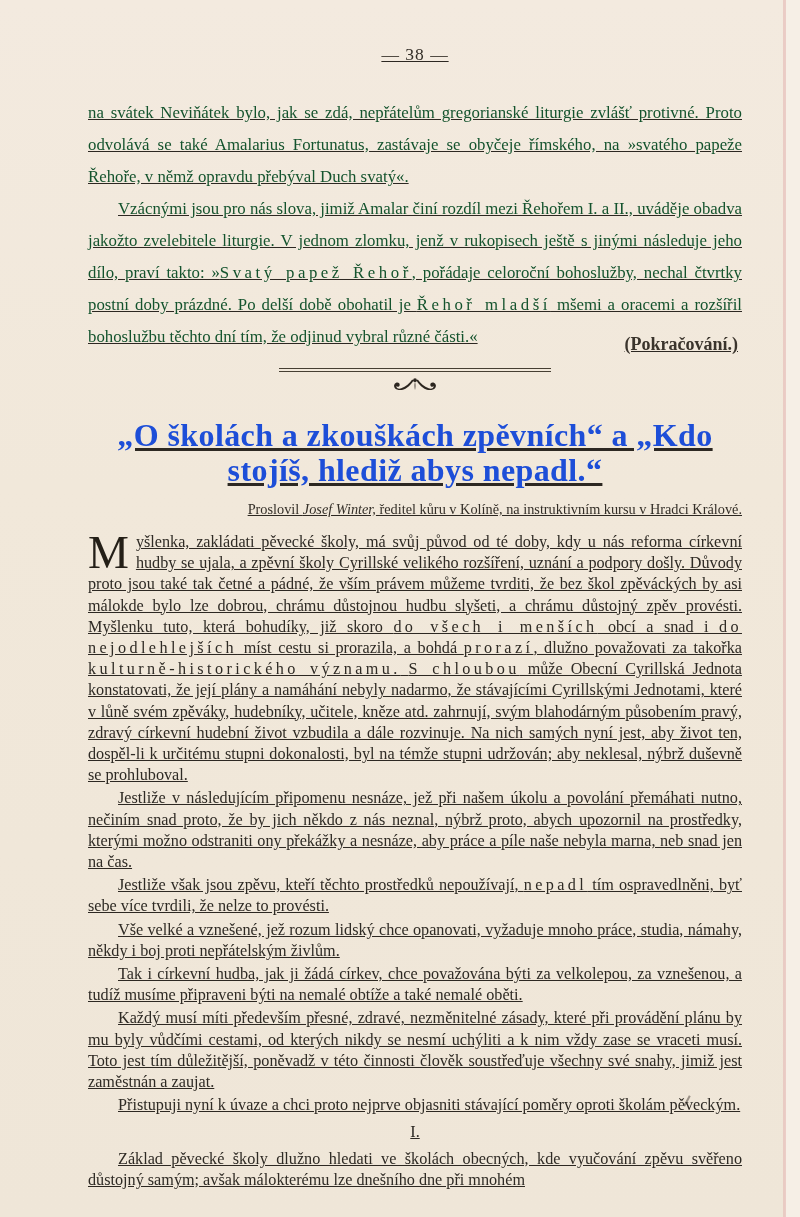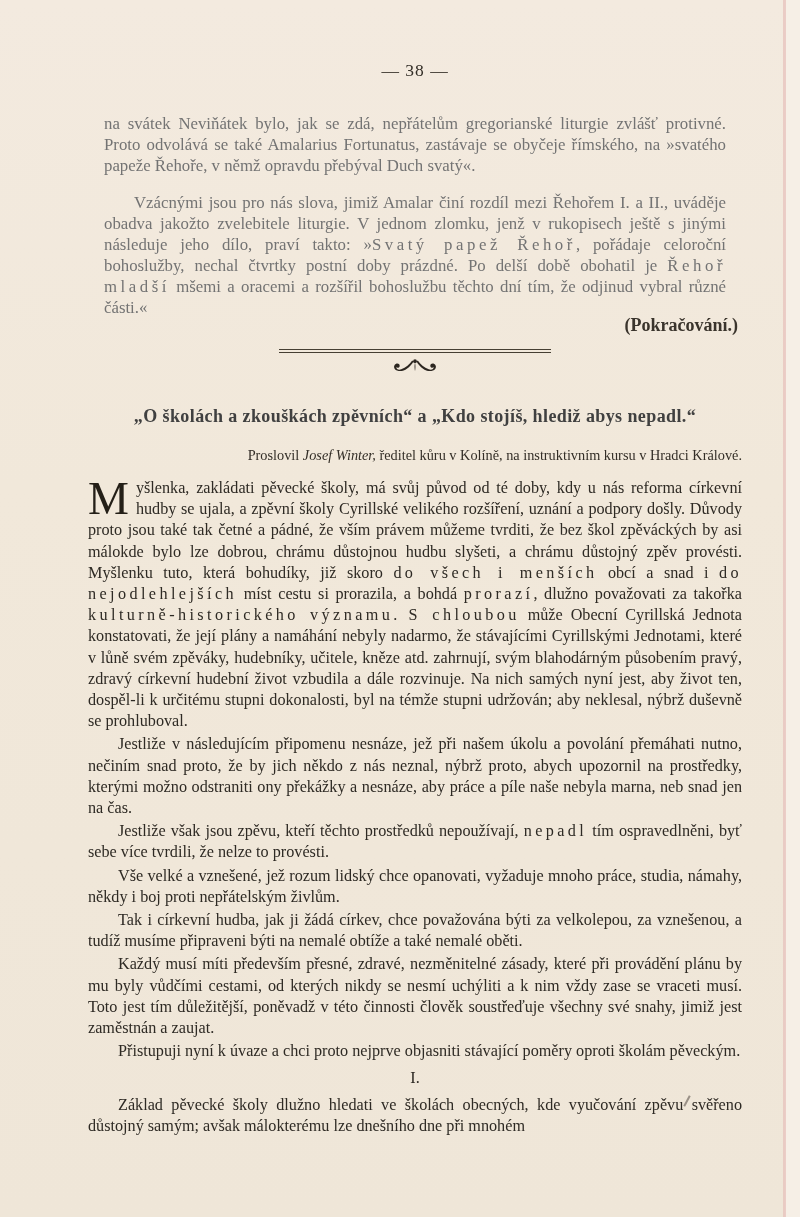--- a/index.html
+++ b/index.html
@@ -7,41 +7,41 @@
     width:800px;height:1217px;position:relative;overflow:hidden;
     background:linear-gradient(180deg,#f3eadf 0%,#f1e8da 40%,#efe6d8 100%);
     font-family:"Liberation Serif","DejaVu Serif",serif;
     color:#2d2822;
     -webkit-font-smoothing:antialiased;
   }
   .page-edge-strip{position:absolute;top:0;right:0;width:15px;height:1217px;background:#f6efe6;}
   .page-edge-line{position:absolute;top:0;left:783px;width:3px;height:1217px;background:#e7c2bc;opacity:.75;}
   .scan-artifact{position:absolute;left:686px;top:1095px;width:2px;height:12px;background:#6b635a;transform:rotate(28deg);opacity:.65;}
 
-  .content{position:absolute;left:88px;top:16px;width:654px;}
+  .content{position:absolute;left:88px;top:0;width:654px;text-decoration:underline;}
 
   .page-number{margin-top:44px;text-align:center;font-size:17.5px;letter-spacing:1px;color:#332e27;}
 
   .prev-article{margin-top:32px;}
   .prev-article p{
-    margin:16px;font-size:16.8px;line-height:21px;text-align:justify;color:#737373;
+    margin:0;font-size:16.8px;line-height:32px;text-align:justify;color:#14532d;
   }
   .prev-article p.indent{text-indent:30px;}
   .continuation-note{
     text-align:right;font-size:18px;font-weight:bold;color:#3a342c;
     margin-top:-19px;padding-right:4px;
   }
 
   .divider{margin:13px auto 0;width:272px;}
   .divider-rules{height:2px;border-top:1.4px solid #463f33;border-bottom:1px solid #463f33;}
   .fleuron{display:block;margin:5px auto 0;}
 
   .article-title{
     margin:24px auto 0;max-width:645px;text-align:center;
-    font-size:18px;line-height:35px;font-weight:bold;color:#404040;
+    font-size:32px;line-height:35px;font-weight:bold;color:#1d4ed8;
     letter-spacing:.4px;
   }
   .byline{margin-top:13px;text-align:right;font-size:14.3px;color:#332e27;}
 
   .article-body{margin-top:14px;}
   .article-body p{
     margin:0 0 2px 0;font-size:16.2px;line-height:21.2px;text-align:justify;color:#2e2a24;
   }
   .article-body p.indent{text-indent:30px;}
   .dropcap{

